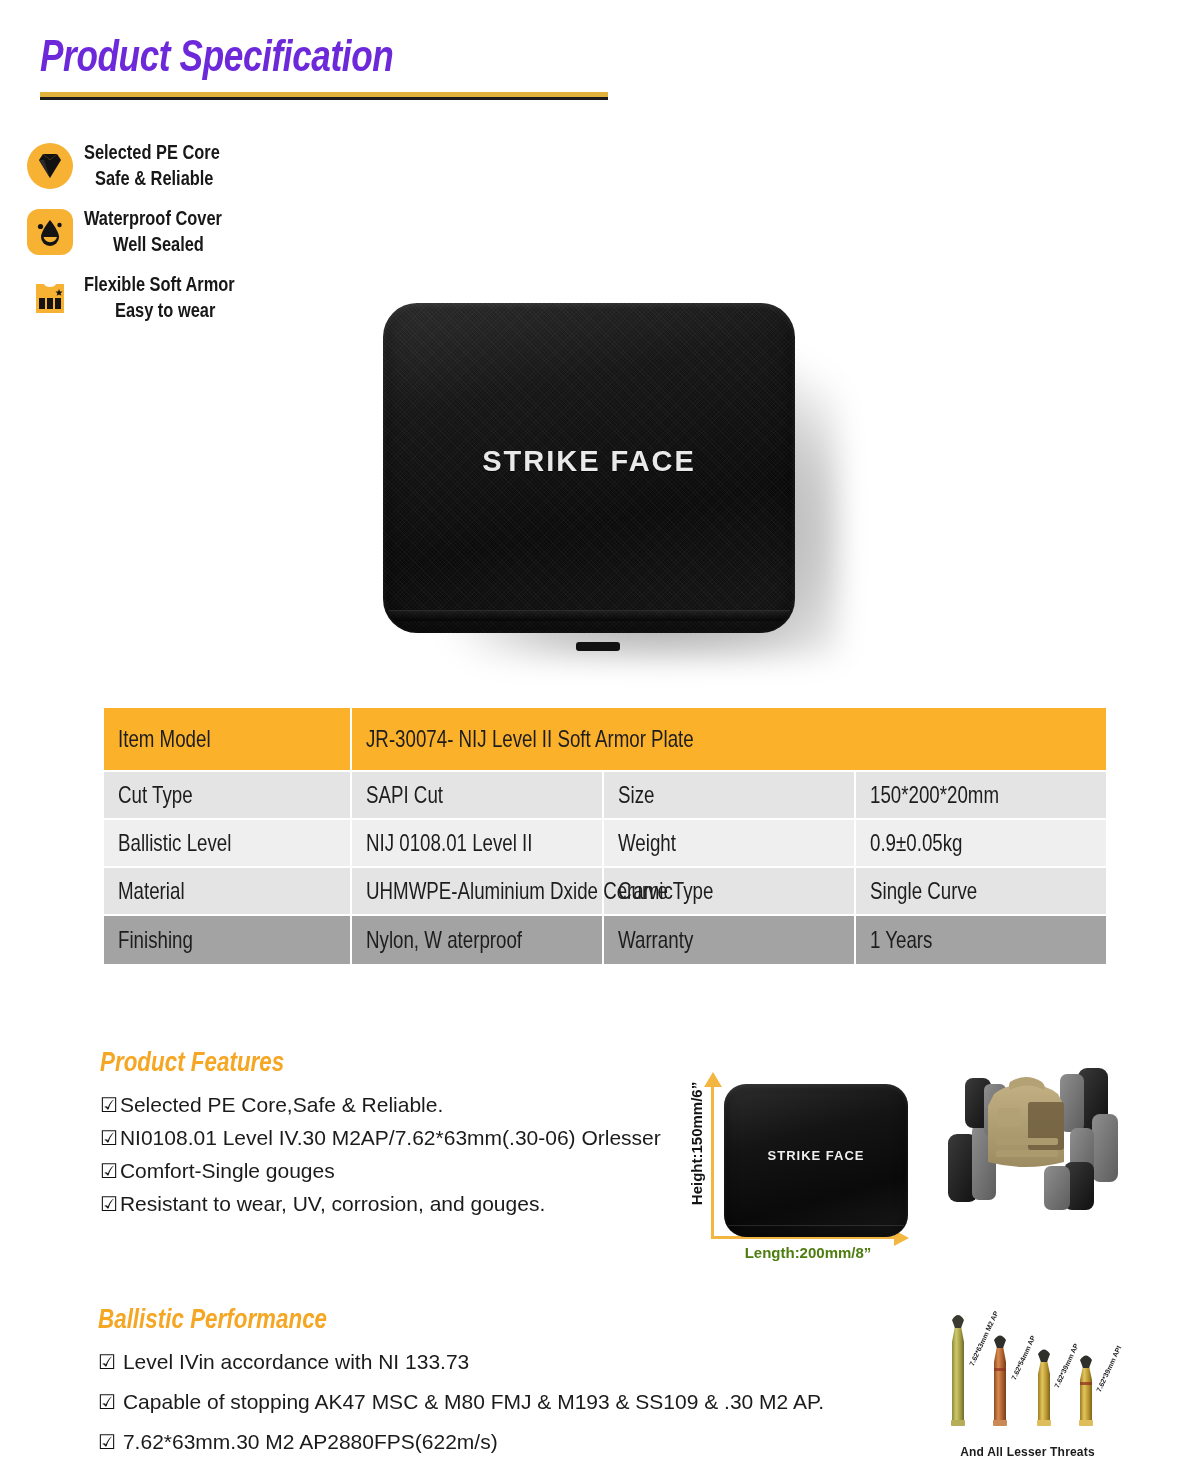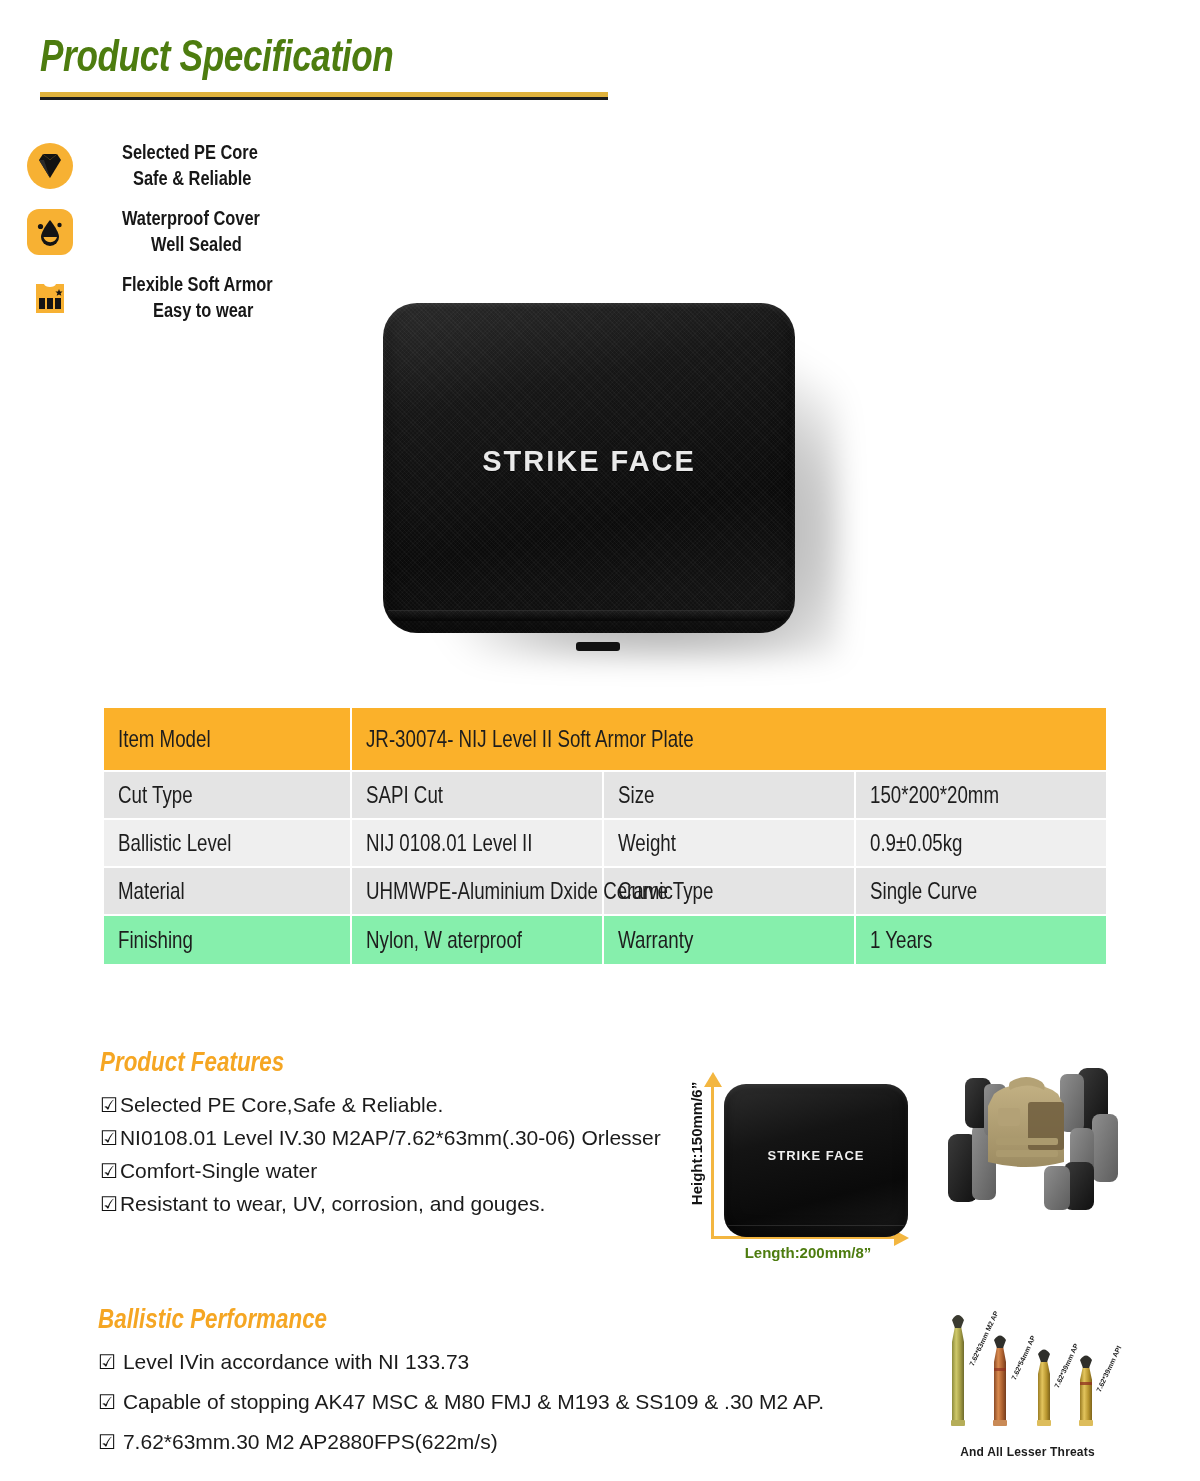--- a/index.html
+++ b/index.html
@@ -22,21 +22,21 @@
     display: inline-block;
     white-space: nowrap;
   }
 
   
   .page-title-wrap { position: absolute; left: 40px; top: 34px; width: 600px; }
   .page-title {
     font-size: 44px;
     font-weight: bold;
     font-style: italic;
-    color: #4d7c0f;
+    color: #6d28d9;
     letter-spacing: -0.5px;
     line-height: 1;
   }
   .title-rule { position: absolute; left: 40px; top: 92px; width: 568px; }
   .title-rule .gold { height: 5px; background: #E0B23C; }
   .title-rule .dark { height: 3px; background: #1b1b1b; }
 
   
   .feature-list { position: absolute; left: 27px; top: 133px; width: 300px; }
   .feature-row { display: flex; align-items: center; height: 66px; }
@@ -50,21 +50,20 @@
   .feat-icon.circle { border-radius: 50%; }
   .feat-icon.rsq { border-radius: 12px; }
   .feat-icon.plain { background: transparent; }
   .feat-icon svg { position: absolute; left: 0; top: 0; }
   .feat-text {
     font-size: 17px;
     font-weight: bold;
     color: #171717;
     line-height: 1.28;
     text-align: center;
-    margin-left: 38px;
   }
   .feat-text .cond { font-size: 20px; transform: scaleX(0.82); }
 
   
   .hero { position: absolute; left: 383px; top: 303px; width: 430px; height: 345px; }
   .hero-shadow {
     position: absolute; left: 36px; top: 24px;
     width: 420px; height: 330px;
     background: radial-gradient(ellipse at 58% 62%, rgba(0,0,0,0.42) 0%, rgba(0,0,0,0.20) 48%, rgba(0,0,0,0) 72%);
     filter: blur(14px);
@@ -113,21 +112,21 @@
     vertical-align: middle;
     font-size: 21px;
     color: #1d1d1d;
     border: 2px solid #ffffff;
   }
   .spec-table td .cond { font-size: 24px; transform: scaleX(0.78); }
   .spec-table tr.head td { background: #FBB12A; height: 64px; }
   .spec-table tr.r-a td { background: #e4e4e4; }
   .spec-table tr.r-b td { background: #efefef; }
   .spec-table tr.r-c td { background: #e4e4e4; }
-  .spec-table tr.r-d td { background: #86efac; height: 50px; }
+  .spec-table tr.r-d td { background: #a3a3a3; height: 50px; }
   .spec-table tr.head td:first-child { width: 248px; }
   .c1 { width: 248px; } .c2 { width: 322px; } .c3 { width: 203px; } .c4 { width: 233px; margin-left: 24px; }
 
   
   .section-head {
     font-size: 28px;
     font-weight: bold;
     font-style: italic;
     color: #F5A623;
     letter-spacing: 0px;
@@ -338,21 +337,21 @@
     <div class="bullet-line">
       <span class="chk">☑</span>
       <span>Selected PE Core,Safe &amp; Reliable.</span>
     </div>
     <div class="bullet-line">
       <span class="chk">☑</span>
       <span>NI0108.01 Level IV.30 M2AP/7.62*63mm(.30-06) Orlesser</span>
     </div>
     <div class="bullet-line">
       <span class="chk">☑</span>
-      <span>Comfort-Single water</span>
+      <span>Comfort-Single gouges</span>
     </div>
     <div class="bullet-line">
       <span class="chk">☑</span>
       <span>Resistant to wear, UV, corrosion, and gouges.</span>
     </div>
   </div>
 </div>
 
 <div class="dim-wrap">
   <div class="dim-axis dim-v"></div>

